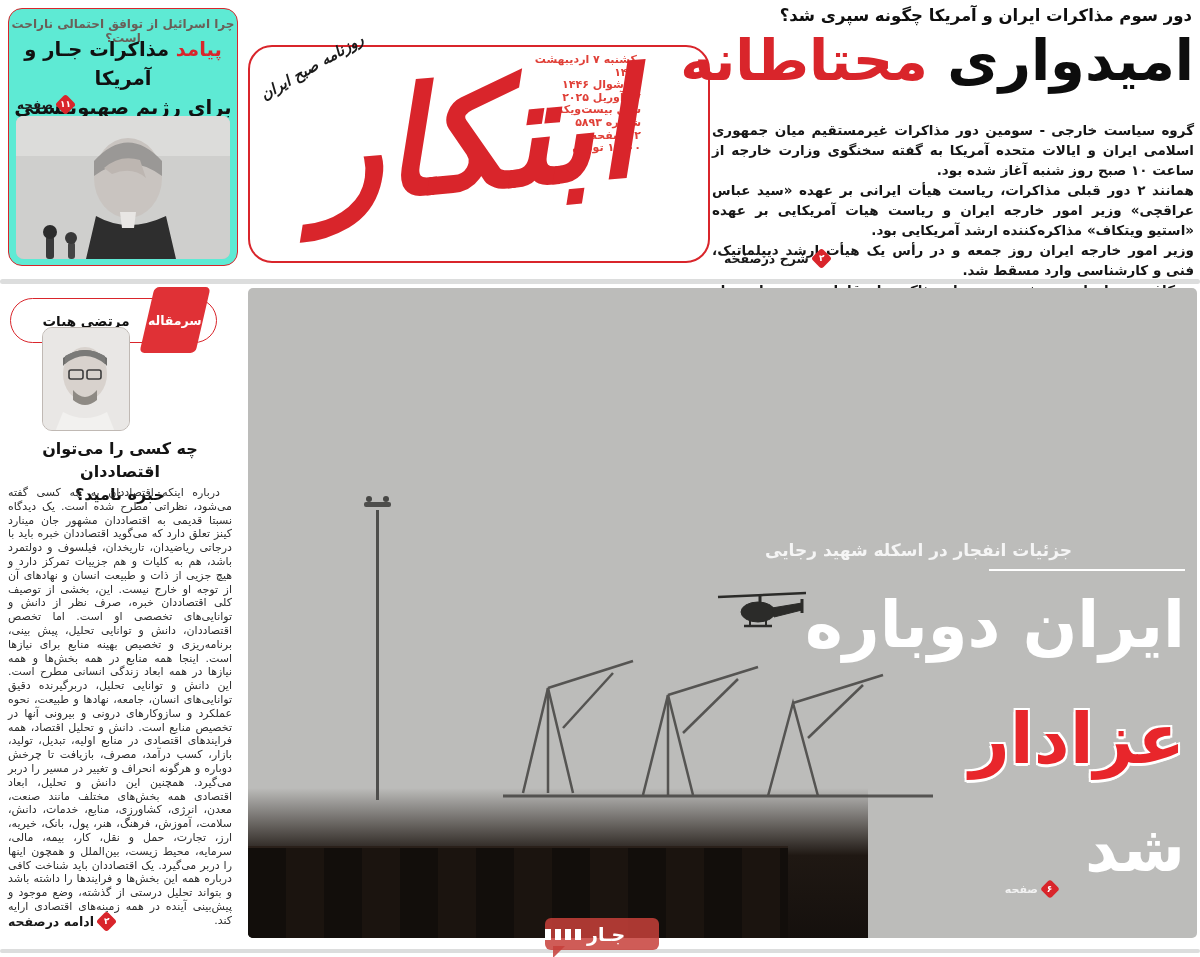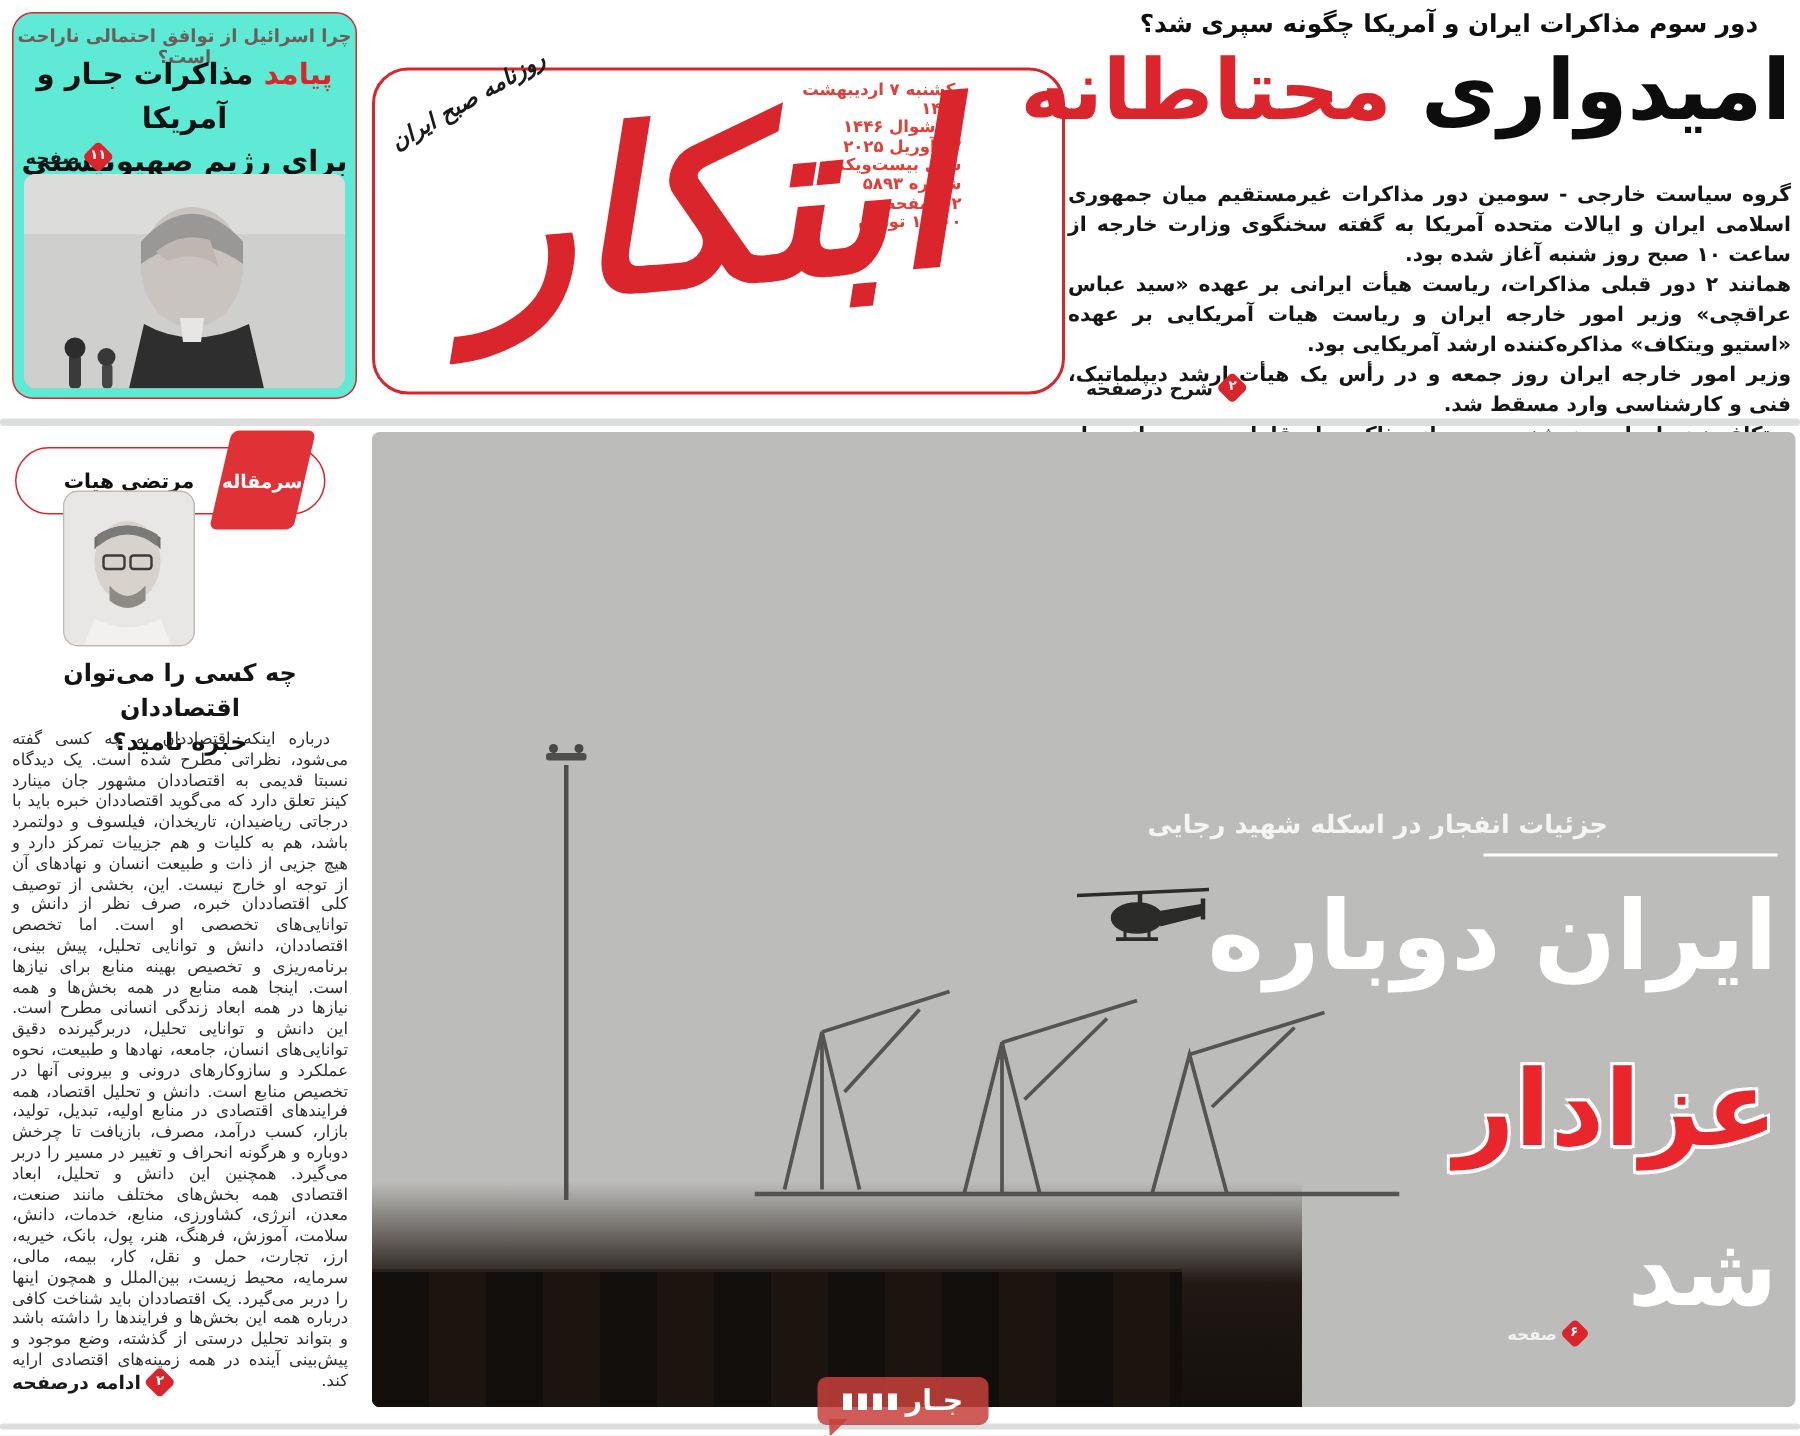--- a/index.html
+++ b/index.html
@@ -34,21 +34,21 @@
                 color:#e04038; font-size:11px; line-height:12.6px; font-weight:600; }
   .mast-logo { position:absolute; left:252px; top:18px; width:440px; height:238px;
                display:flex; align-items:center; justify-content:center;
                color:#d9252b; font-family:"DejaVu Serif", serif; font-style:italic; font-weight:bold;
                font-size:148px; transform:rotate(-5deg); pointer-events:none; }
   .mast-tagline { position:absolute; left:254px; top:58px; transform:rotate(-30deg);
                   font-family:"DejaVu Serif", serif; font-style:italic;
                   font-size:15px; font-weight:bold; color:#1a1a1a; }
 
   
-  .lead-kicker { position:absolute; left:740px; top:6px; width:452px; text-align:center;
+  .lead-kicker { position:absolute; left:740px; top:6px; width:452px; 
                  font-size:16.5px; font-weight:bold; color:#0f0f0f; }
   .lead-headline { position:absolute; left:714px; top:28px; width:480px; text-align:left;
                    font-size:56px; font-weight:bold; color:#0d0d0d; letter-spacing:-1px; white-space:nowrap; }
   .lead-headline .red { color:#d9252b; }
   .lead-body { position:absolute; left:712px; top:120px; width:482px; text-align:justify;
                font-size:13.5px; font-weight:600; color:#161616; line-height:20px; }
   .lead-body p { margin:0; }
   .lead-pageref { left:724px; top:251px; }
 
   
@@ -97,21 +97,21 @@
   .ph-line2 { top:410px; font-size:70px; color:#e8262b;
               text-shadow:-2px -2px 0 #fff, 2px -2px 0 #fff, -2px 2px 0 #fff, 2px 2px 0 #fff, 0 3px 0 #fff; }
   .ph-line3 { top:524px; font-size:64px; }
   .ph-pageref { position:absolute; right:140px; top:594px; display:flex; direction:ltr; align-items:center; gap:5px;
                 font-size:11px; font-weight:bold; color:#f2f2f2; }
   .ph-pageref .diamond { width:14px; height:14px; }
 
   
   .jaaar { position:absolute; left:545px; top:918px; width:114px; height:32px;
            background:rgba(199,63,58,.85); border-radius:6px; display:flex; align-items:center;
-           justify-content:center; gap:6px; direction:ltr; z-index:5; }
+           justify-content:flex-start; gap:6px; direction:ltr; z-index:5; }
   .jaaar:after { content:""; position:absolute; left:8px; bottom:-8px; border:6px solid transparent;
                  border-top-color:rgba(199,63,58,.85); border-left-color:rgba(199,63,58,.85); }
   .jaaar .bars { width:36px; height:11px;
                  background:repeating-linear-gradient(90deg, #fff 0 6px, rgba(255,255,255,0) 6px 10px); }
   .jaaar .jtxt { color:#fff; font-size:19px; font-weight:bold; line-height:1; }
 </style>
 </head>
 <body>
 
 <div class="page">

